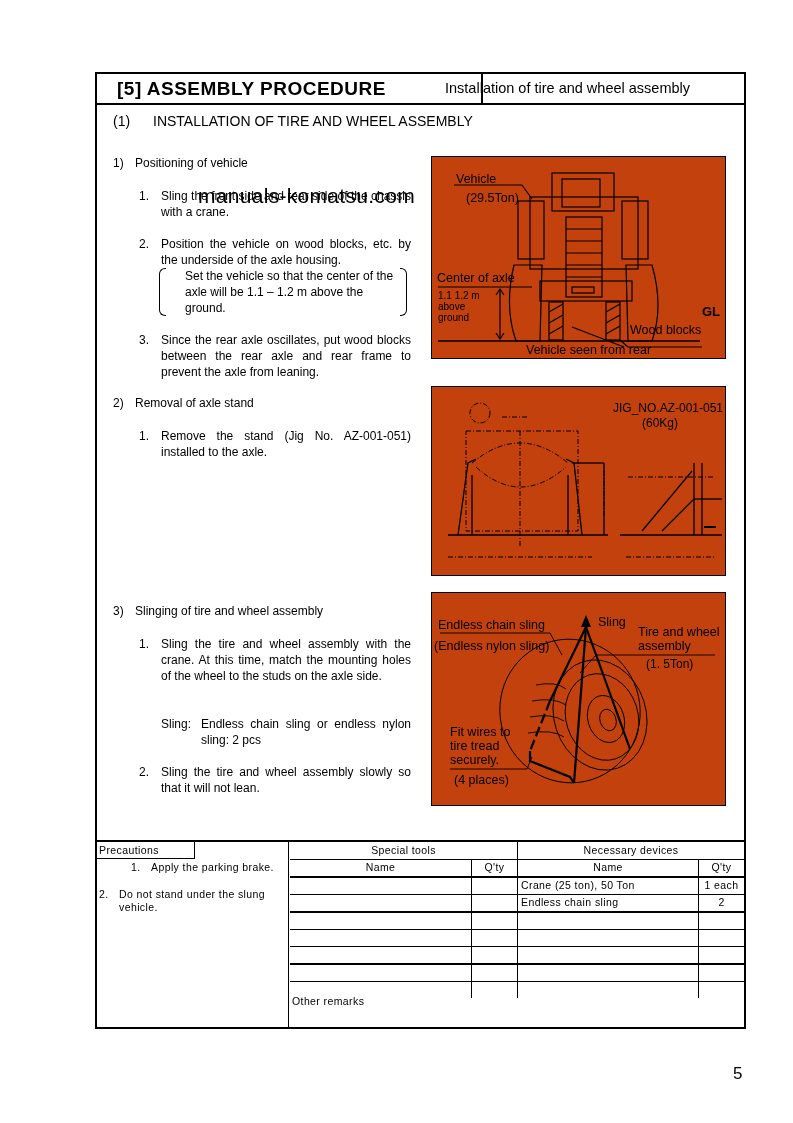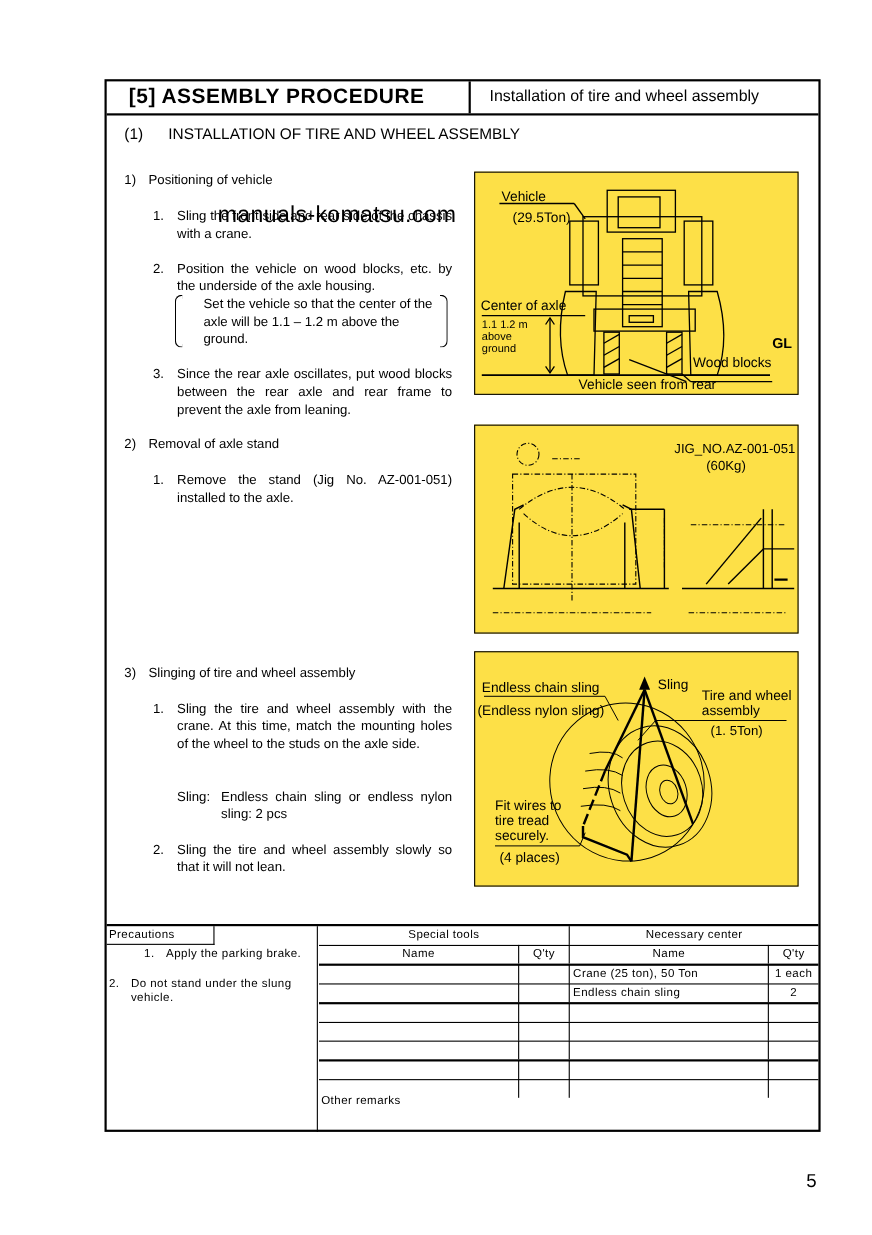--- a/index.html
+++ b/index.html
@@ -1,33 +1,33 @@
 <!DOCTYPE html>
 <html><head>
 <meta charset="utf-8">
 <style>
   html, body { margin: 0; padding: 0; background: #ffffff; }
   body { width: 793px; height: 1123px; position: relative; font-family: "Liberation Sans", sans-serif; color: #000; overflow: hidden; }
   .frame { position: absolute; left: 95px; top: 72px; width: 647px; height: 953px; border: 2px solid #000; box-sizing: content-box; }
   .hdr { position: absolute; left: 0; top: 0; width: 647px; height: 29px; border-bottom: 2px solid #000; }
-  .hdr-left { position: absolute; left: 0; top: 0; width: 331px; height: 29px; border-right: 2px solid #000; font-weight: bold; font-size: 19px; letter-spacing: 0.5px; line-height: 29px; padding-left: 20px; box-sizing: border-box; }
+  .hdr-left { position: absolute; left: 0; top: 0; width: 386px; height: 29px; border-right: 2px solid #000; font-weight: bold; font-size: 19px; letter-spacing: 0.5px; line-height: 29px; padding-left: 20px; box-sizing: border-box; }
   .hdr-right { position: absolute; left: 334px; top: 0; width: 313px; height: 29px; font-size: 14.5px; line-height: 29px; padding-left: 14px; box-sizing: border-box; white-space: nowrap; }
   .sec-title { position: absolute; left: 16px; top: 39px; font-size: 14px; white-space: nowrap; }
   .sec-title .num { display: inline-block; width: 40px; }
   .txt { position: absolute; font-size: 12px; line-height: 16px; }
   .step-h { position: absolute; font-size: 12px; white-space: nowrap; }
   .step-h .n { display: inline-block; width: 22px; }
   .item { position: absolute; left: 42px; width: 272px; font-size: 12px; line-height: 16px; text-align: justify; }
   .item .n { position: absolute; left: 0; top: 0; }
   .item .b { margin-left: 22px; display: block; }
   .paren { position: absolute; left: 62px; width: 250px; font-size: 12px; line-height: 16px; padding: 0 12px 0 10px; box-sizing: border-box; }
   .paren::before, .paren::after { content: ""; position: absolute; top: 0; bottom: 0; width: 6px; border: 1.5px solid #000; }
   .paren::before { left: 0; border-right: none; border-radius: 6px 0 0 6px; }
   .paren::after { right: 2px; border-left: none; border-radius: 0 6px 6px 0; }
-  .fig { position: absolute; border: 1.5px solid #000; background: #fde047; overflow: hidden; }
+  .fig { position: absolute; border: 1.5px solid #000; background: #c2410c; overflow: hidden; }
   .fig svg { position: absolute; left: 0; top: 0; }
   .fig .lbl { position: absolute; font-size: 12.5px; white-space: nowrap; line-height: 14px; }
   .fig .small { font-size: 10px; line-height: 11px; }
   .watermark { position: absolute; left: 198px; top: 184px; font-size: 21px; color: #000000; letter-spacing: 0.3px; white-space: nowrap; font-family: "Liberation Sans", sans-serif; }
   
   .bot { position: absolute; left: 0; top: 766px; width: 647px; height: 187px; border-top: 2px solid #000; }
   .prec { position: absolute; left: 0; top: 0; width: 191px; height: 187px; border-right: 1.5px solid #000; }
   .prec-h { position: absolute; left: 0; top: 0; width: 95px; height: 16px; border-right: 1.5px solid #000; border-bottom: 1.5px solid #000; font-size: 10.5px; line-height: 16px; padding-left: 2px; letter-spacing: 0.4px; }
   .prec-i { position: absolute; left: 2px; font-size: 10.5px; line-height: 13px; letter-spacing: 0.4px; width: 185px; }
   .prec-i .n { display: inline-block; width: 20px; }
@@ -241,21 +241,21 @@
       </div>
       <div class="prec-i" style="top:46px;">
         <span class="n">2.</span><span>Do not stand under the slung</span>
         <span class="cont">vehicle.</span>
       </div>
     </div>
 
     <div class="tools">
       <div class="row" style="top:0;">
         <div class="cell grp1">Special tools</div>
-        <div class="cell grp2">Necessary center</div>
+        <div class="cell grp2">Necessary devices</div>
       </div>
       <div class="row thick" style="top:17px;">
         <div class="cell c1">Name</div>
         <div class="cell c2">Q'ty</div>
         <div class="cell c3 center">Name</div>
         <div class="cell c4">Q'ty</div>
       </div>
       <div class="row" style="top:35px;">
         <div class="cell c1"></div>
         <div class="cell c2"></div>

